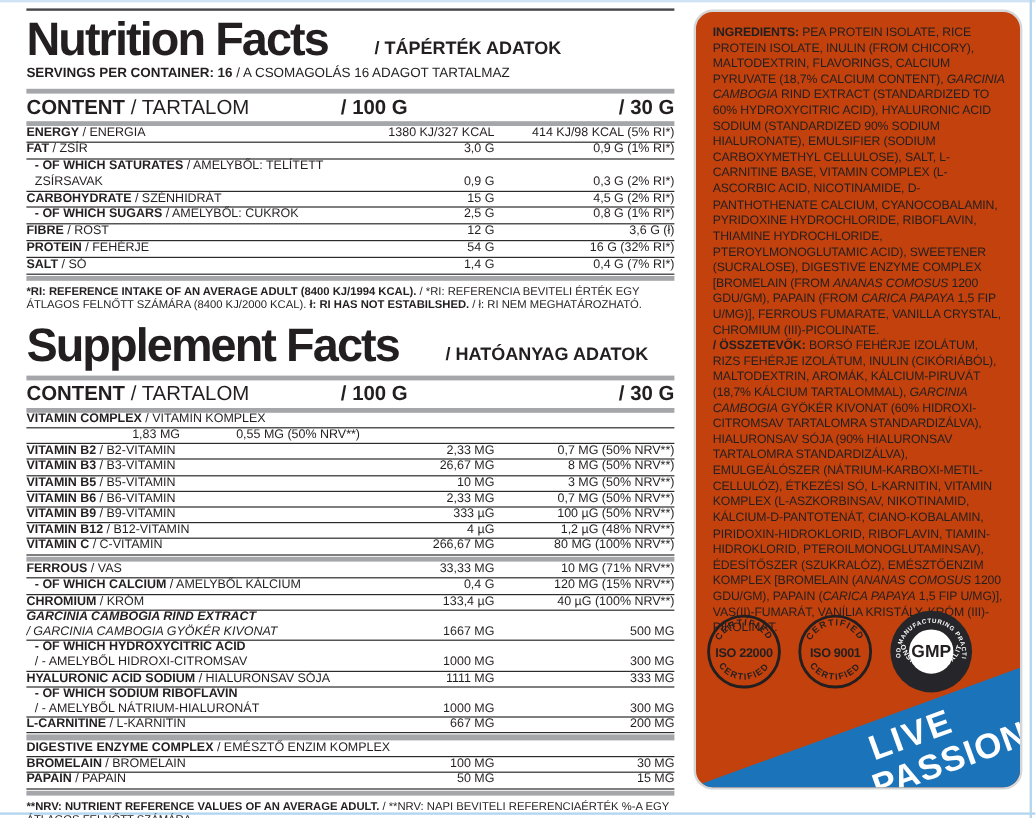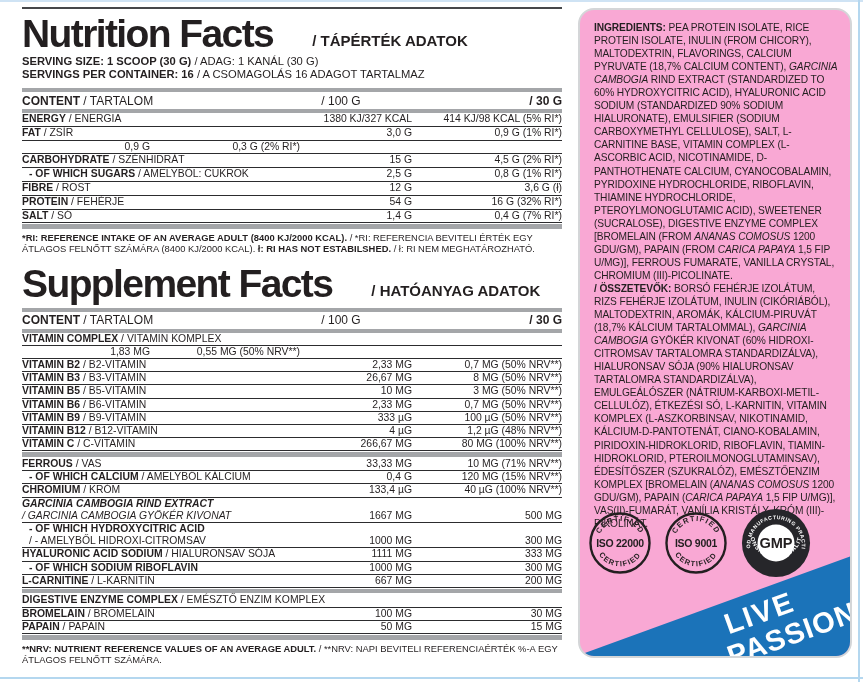--- a/index.html
+++ b/index.html
@@ -18,36 +18,36 @@
 
   
   .left-panel { position:absolute; left:22px; top:7px; width:540px; border-top:2.5px solid #46474a; }
   .title-row { display:flex; align-items:flex-end; margin:7px 0 3px;gap:32px; }
   .facts-title { margin:0; font-size:39px; font-weight:bold; letter-spacing:-1.6px; line-height:0.92; white-space:nowrap; }
   .facts-sub { font-size:15px; font-weight:bold; margin-left:7px; padding-bottom:3px; white-space:nowrap; }
   .serving { font-size:11.2px; line-height:13.6px; }
   .b { font-weight:bold; }
   .i { font-style:italic; }
 
-  .thead { display:flex; align-items:center; font-size:12px; border-top:4.5px solid #a4a6a9; border-bottom:4.5px solid #a4a6a9; padding:1.5px 0; margin-top:6px; }
+  .thead { display:flex; align-items:center; font-size:17px; border-top:4.5px solid #a4a6a9; border-bottom:4.5px solid #a4a6a9; padding:1.5px 0; margin-top:6px; }
   .thead .label { flex:1; }
-  .thead .c100 { width:128px; text-align:center; font-weight:normal; padding-right:14px; white-space:nowrap; }
+  .thead .c100 { width:128px; text-align:left; font-weight:bold; padding-right:14px; white-space:nowrap; }
   .thead .c30 { width:150px; text-align:right; font-weight:bold; white-space:nowrap; }
 
   .tbody .row { display:flex; align-items:flex-end; border-bottom:1px solid #2c2c2e; font-size:10.4px; line-height:12.2px; }
   .tbody.nut .row { line-height:12.8px; }
   .row .label { flex:1; }
   .row.indent .label { padding-left:7px; }
   .row .v100 { width:128px; text-align:right; white-space:nowrap; }
   .row .v30 { width:150px; text-align:right; white-space:nowrap; }
   .bar { height:4.5px; background:#a4a6a9; margin:1px 0; }
   .footnote { font-size:9.4px; line-height:10.9px; padding:3px 0 4px; }
 
   
-  .right-panel { position:absolute; left:578px; top:8px; width:274px; height:650px; border:2px solid #d4d6d8; border-radius:16px; overflow:hidden; background:#f9a8d4; }
+  .right-panel { position:absolute; left:578px; top:8px; width:274px; height:650px; border:2px solid #d4d6d8; border-radius:16px; overflow:hidden; background:#c2410c; }
   .ingredients { padding:11px 13px 0 14px; font-size:10.2px; line-height:13.05px; letter-spacing:-0.1px; }
 
   .badges { position:absolute; left:8px; top:497px; width:258px; display:flex; align-items:center; gap:12px; z-index:2; }
   .badge { width:64px; height:64px; flex:0 0 auto; }
   .badge-gmp { width:72px; height:72px; }
   svg text { fill:#231f20; font-weight:bold; font-family:"Liberation Sans", sans-serif; }
   .arc-text { font-size:8.2px; letter-spacing:1.3px; text-anchor:middle; }
   .badge-center { font-size:11.5px; text-anchor:middle; letter-spacing:-0.3px; }
   .arc-sm { font-size:5.3px; letter-spacing:0.6px; text-anchor:middle; fill:#fff; }
   .arc-sm2 { font-size:6px; letter-spacing:0.9px; text-anchor:middle; fill:#fff; }
@@ -69,43 +69,41 @@
   <div class="edge-bottom"></div>
 
   <section class="left-panel">
 
     <div class="title-row">
       <h1 class="facts-title">Nutrition Facts</h1>
       <span class="facts-sub">/ TÁPÉRTÉK ADATOK</span>
     </div>
 
     <div class="serving">
-      <span class="b">SERVING SIZE: 1 SCOOP (30 G)</span><span> / ADAG: 1 KANÁL (30 G)</span>
-    </div>
-    <div class="serving">
       <span class="b">SERVINGS PER CONTAINER: 16</span><span> / A CSOMAGOLÁS 16 ADAGOT TARTALMAZ</span>
     </div>
 
     <div class="thead">
       <div class="label"><span class="b">CONTENT</span><span> / TARTALOM</span></div>
       <div class="c100">/ 100 G</div>
       <div class="c30">/ 30 G</div>
     </div>
     <div class="tbody nut">
         <div class="row">
           <div class="label"><span class="b">ENERGY</span><span> / ENERGIA</span></div>
           <div class="v100">1380 KJ/327 KCAL</div>
           <div class="v30">414 KJ/98 KCAL (5% RI*)</div>
         </div>
         <div class="row">
           <div class="label"><span class="b">FAT</span><span> / ZSÍR</span></div>
           <div class="v100">3,0 G</div>
           <div class="v30">0,9 G (1% RI*)</div>
         </div>
         <div class="row indent">
+          <div class="label"><span class="b">- OF WHICH SATURATES</span><span> / AMELYBŐL: TELÍTETT ZSÍRSAVAK</span></div>
           <div class="v100">0,9 G</div>
           <div class="v30">0,3 G (2% RI*)</div>
         </div>
         <div class="row">
           <div class="label"><span class="b">CARBOHYDRATE</span><span> / SZÉNHIDRÁT</span></div>
           <div class="v100">15 G</div>
           <div class="v30">4,5 G (2% RI*)</div>
         </div>
         <div class="row indent">
           <div class="label"><span class="b">- OF WHICH SUGARS</span><span> / AMELYBŐL: CUKROK</span></div>
@@ -122,21 +120,21 @@
           <div class="v100">54 G</div>
           <div class="v30">16 G (32% RI*)</div>
         </div>
         <div class="row">
           <div class="label"><span class="b">SALT</span><span> / SÓ</span></div>
           <div class="v100">1,4 G</div>
           <div class="v30">0,4 G (7% RI*)</div>
         </div>
         <div class="bar"></div>
       </div>
-    <div class="footnote"><span class="b">*RI: REFERENCE INTAKE OF AN AVERAGE ADULT (8400 KJ/2000 KCAL).</span><span> / *RI: REFERENCIA BEVITELI ÉRTÉK EGY ÁTLAGOS FELNŐTT SZÁMÁRA (8400 KJ/2000 KCAL). </span><span class="b">ł: RI HAS NOT ESTABILSHED.</span><span> / ł: RI NEM MEGHATÁROZHATÓ.</span></div>
+    <div class="footnote"><span class="b">*RI: REFERENCE INTAKE OF AN AVERAGE ADULT (8400 KJ/1994 KCAL).</span><span> / *RI: REFERENCIA BEVITELI ÉRTÉK EGY ÁTLAGOS FELNŐTT SZÁMÁRA (8400 KJ/2000 KCAL). </span><span class="b">ł: RI HAS NOT ESTABILSHED.</span><span> / ł: RI NEM MEGHATÁROZHATÓ.</span></div>
 
     <div class="title-row">
       <h1 class="facts-title">Supplement Facts</h1>
       <span class="facts-sub">/ HATÓANYAG ADATOK</span>
     </div>
 
     <div class="thead">
       <div class="label"><span class="b">CONTENT</span><span> / TARTALOM</span></div>
       <div class="c100">/ 100 G</div>
       <div class="c30">/ 30 G</div>
@@ -217,20 +215,21 @@
           <div class="v30">300 MG</div>
         </div>
         <div class="row">
           <div class="label"><span class="b">HYALURONIC ACID SODIUM</span><span> / HIALURONSAV SÓJA</span></div>
           <div class="v100">1111 MG</div>
           <div class="v30">333 MG</div>
         </div>
         <div class="row indent">
           <div class="label">
             <div class="b">- OF WHICH SODIUM RIBOFLAVIN</div>
+            <div>/ - AMELYBŐL NÁTRIUM-HIALURONÁT</div>
           </div>
           <div class="v100">1000 MG</div>
           <div class="v30">300 MG</div>
         </div>
         <div class="row">
           <div class="label"><span class="b">L-CARNITINE</span><span> / L-KARNITIN</span></div>
           <div class="v100">667 MG</div>
           <div class="v30">200 MG</div>
         </div>
         <div class="bar"></div>

